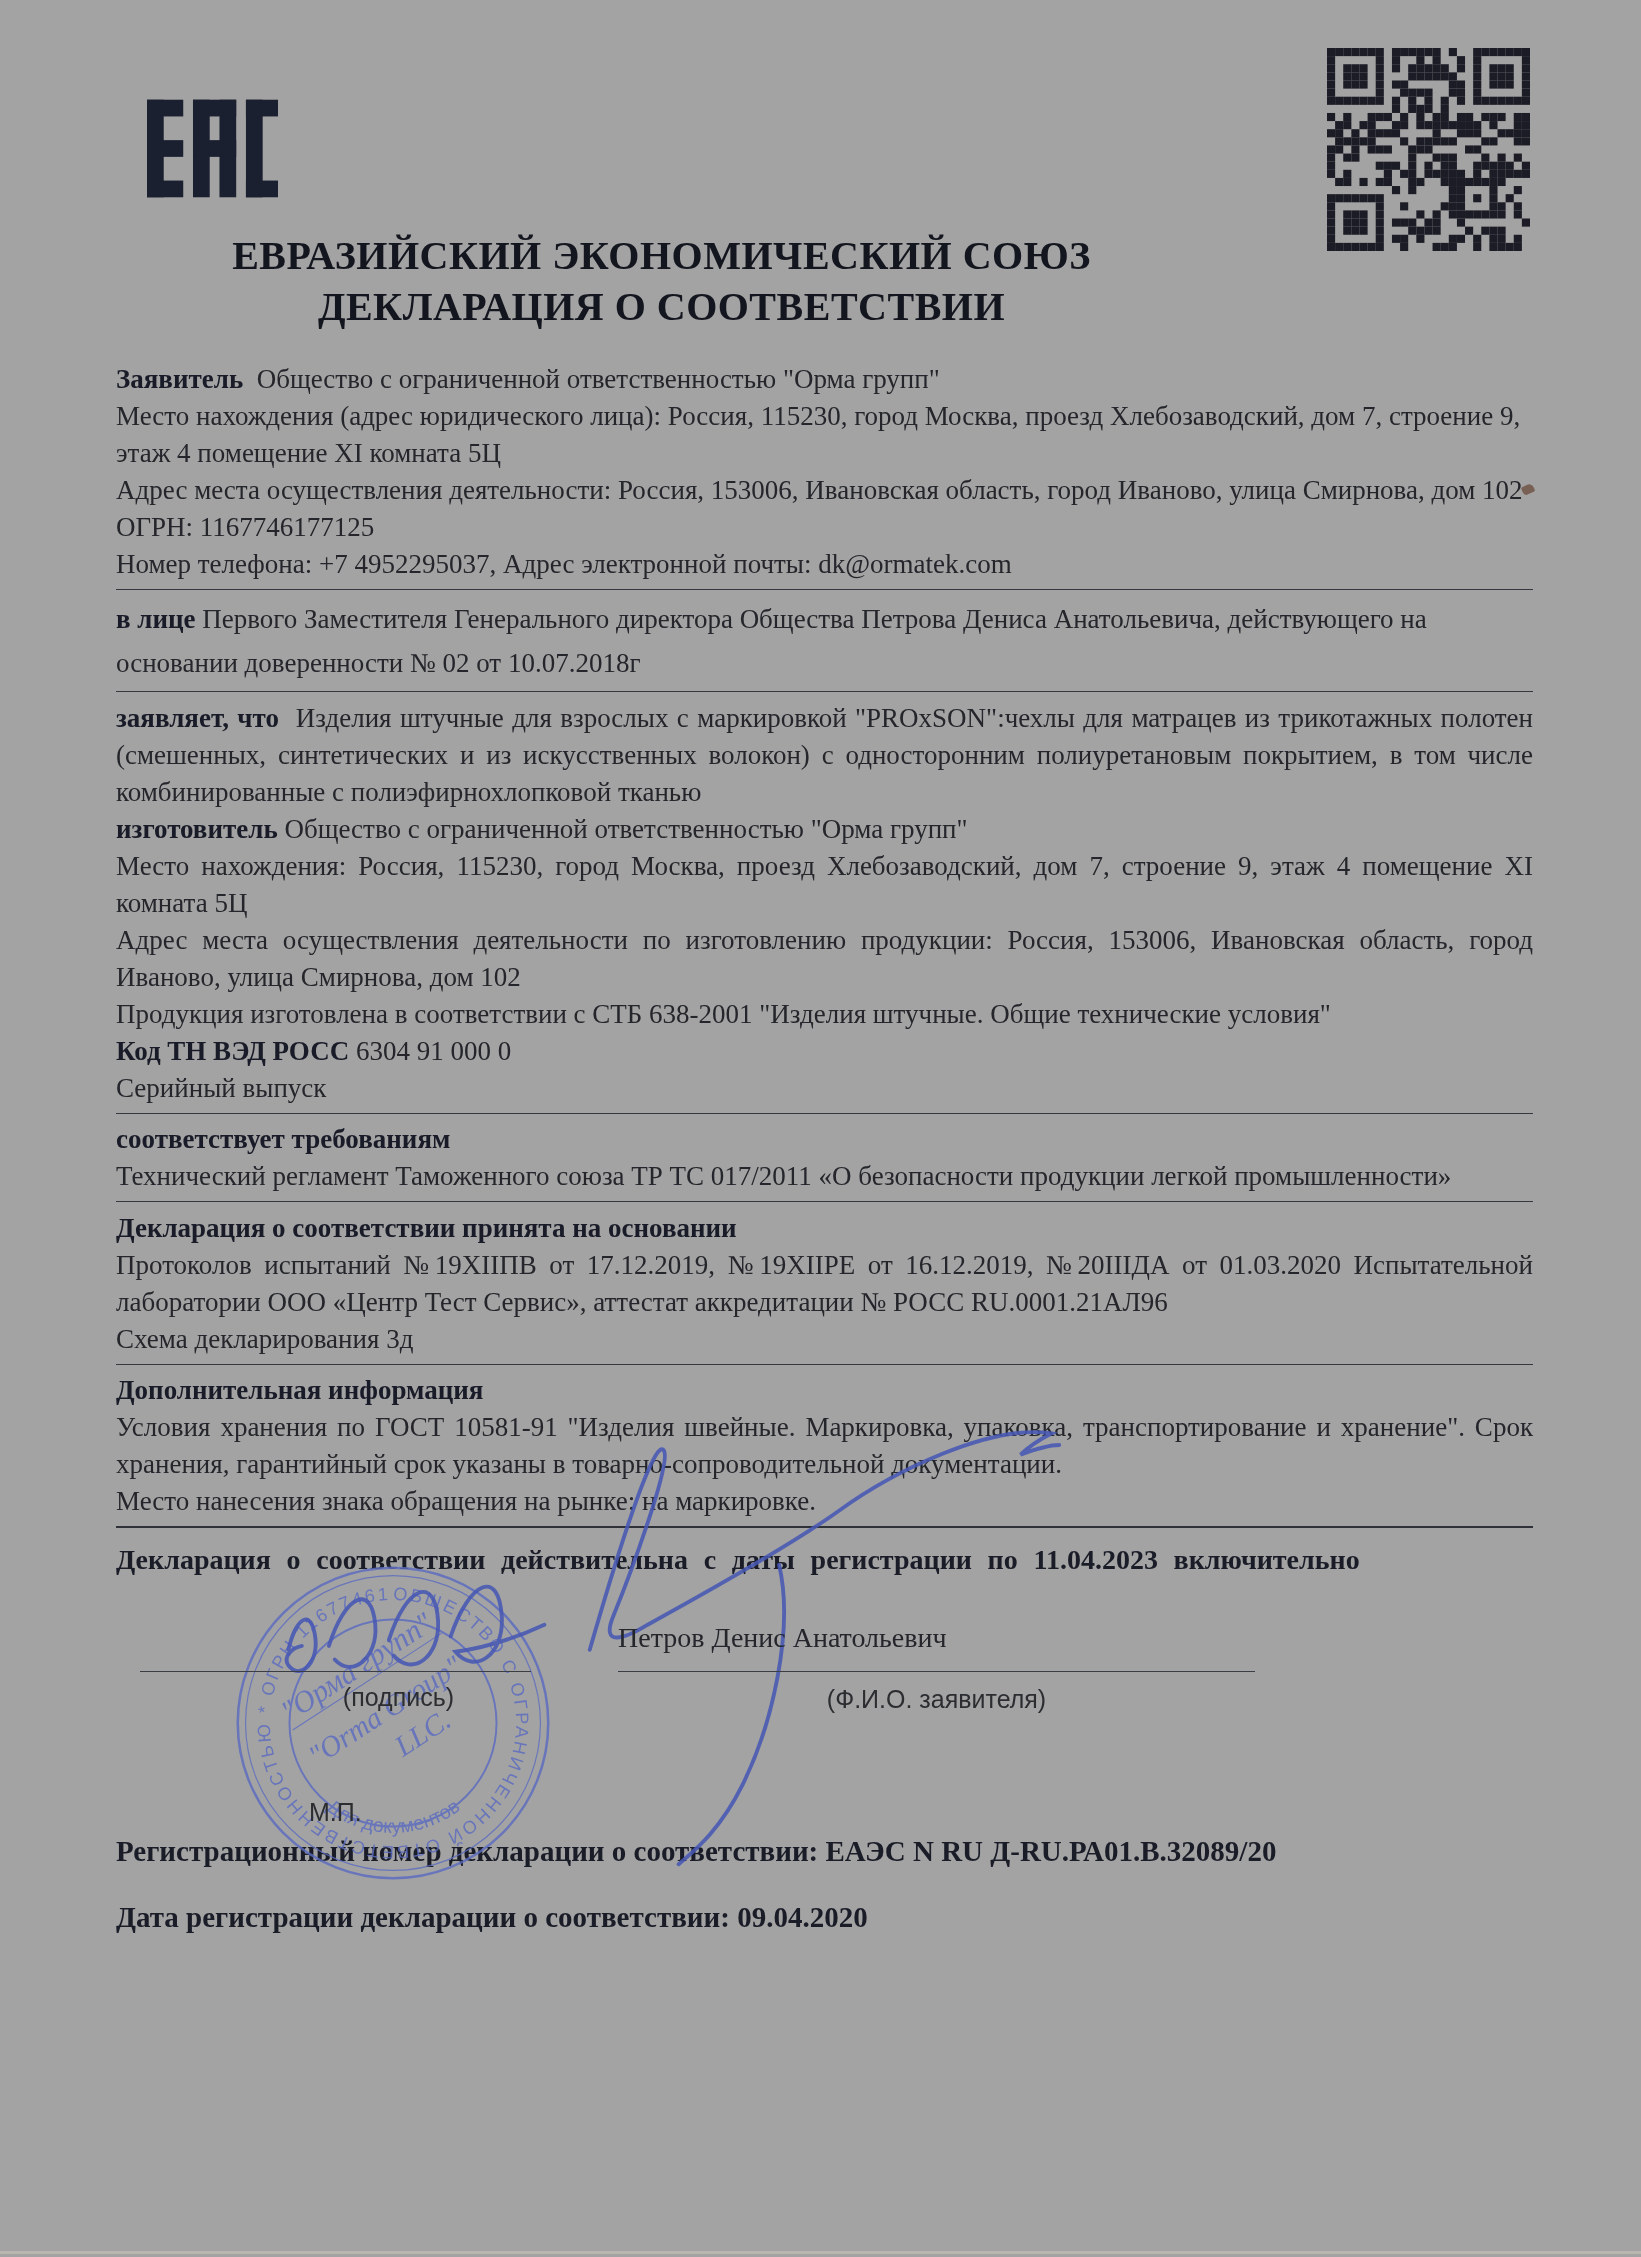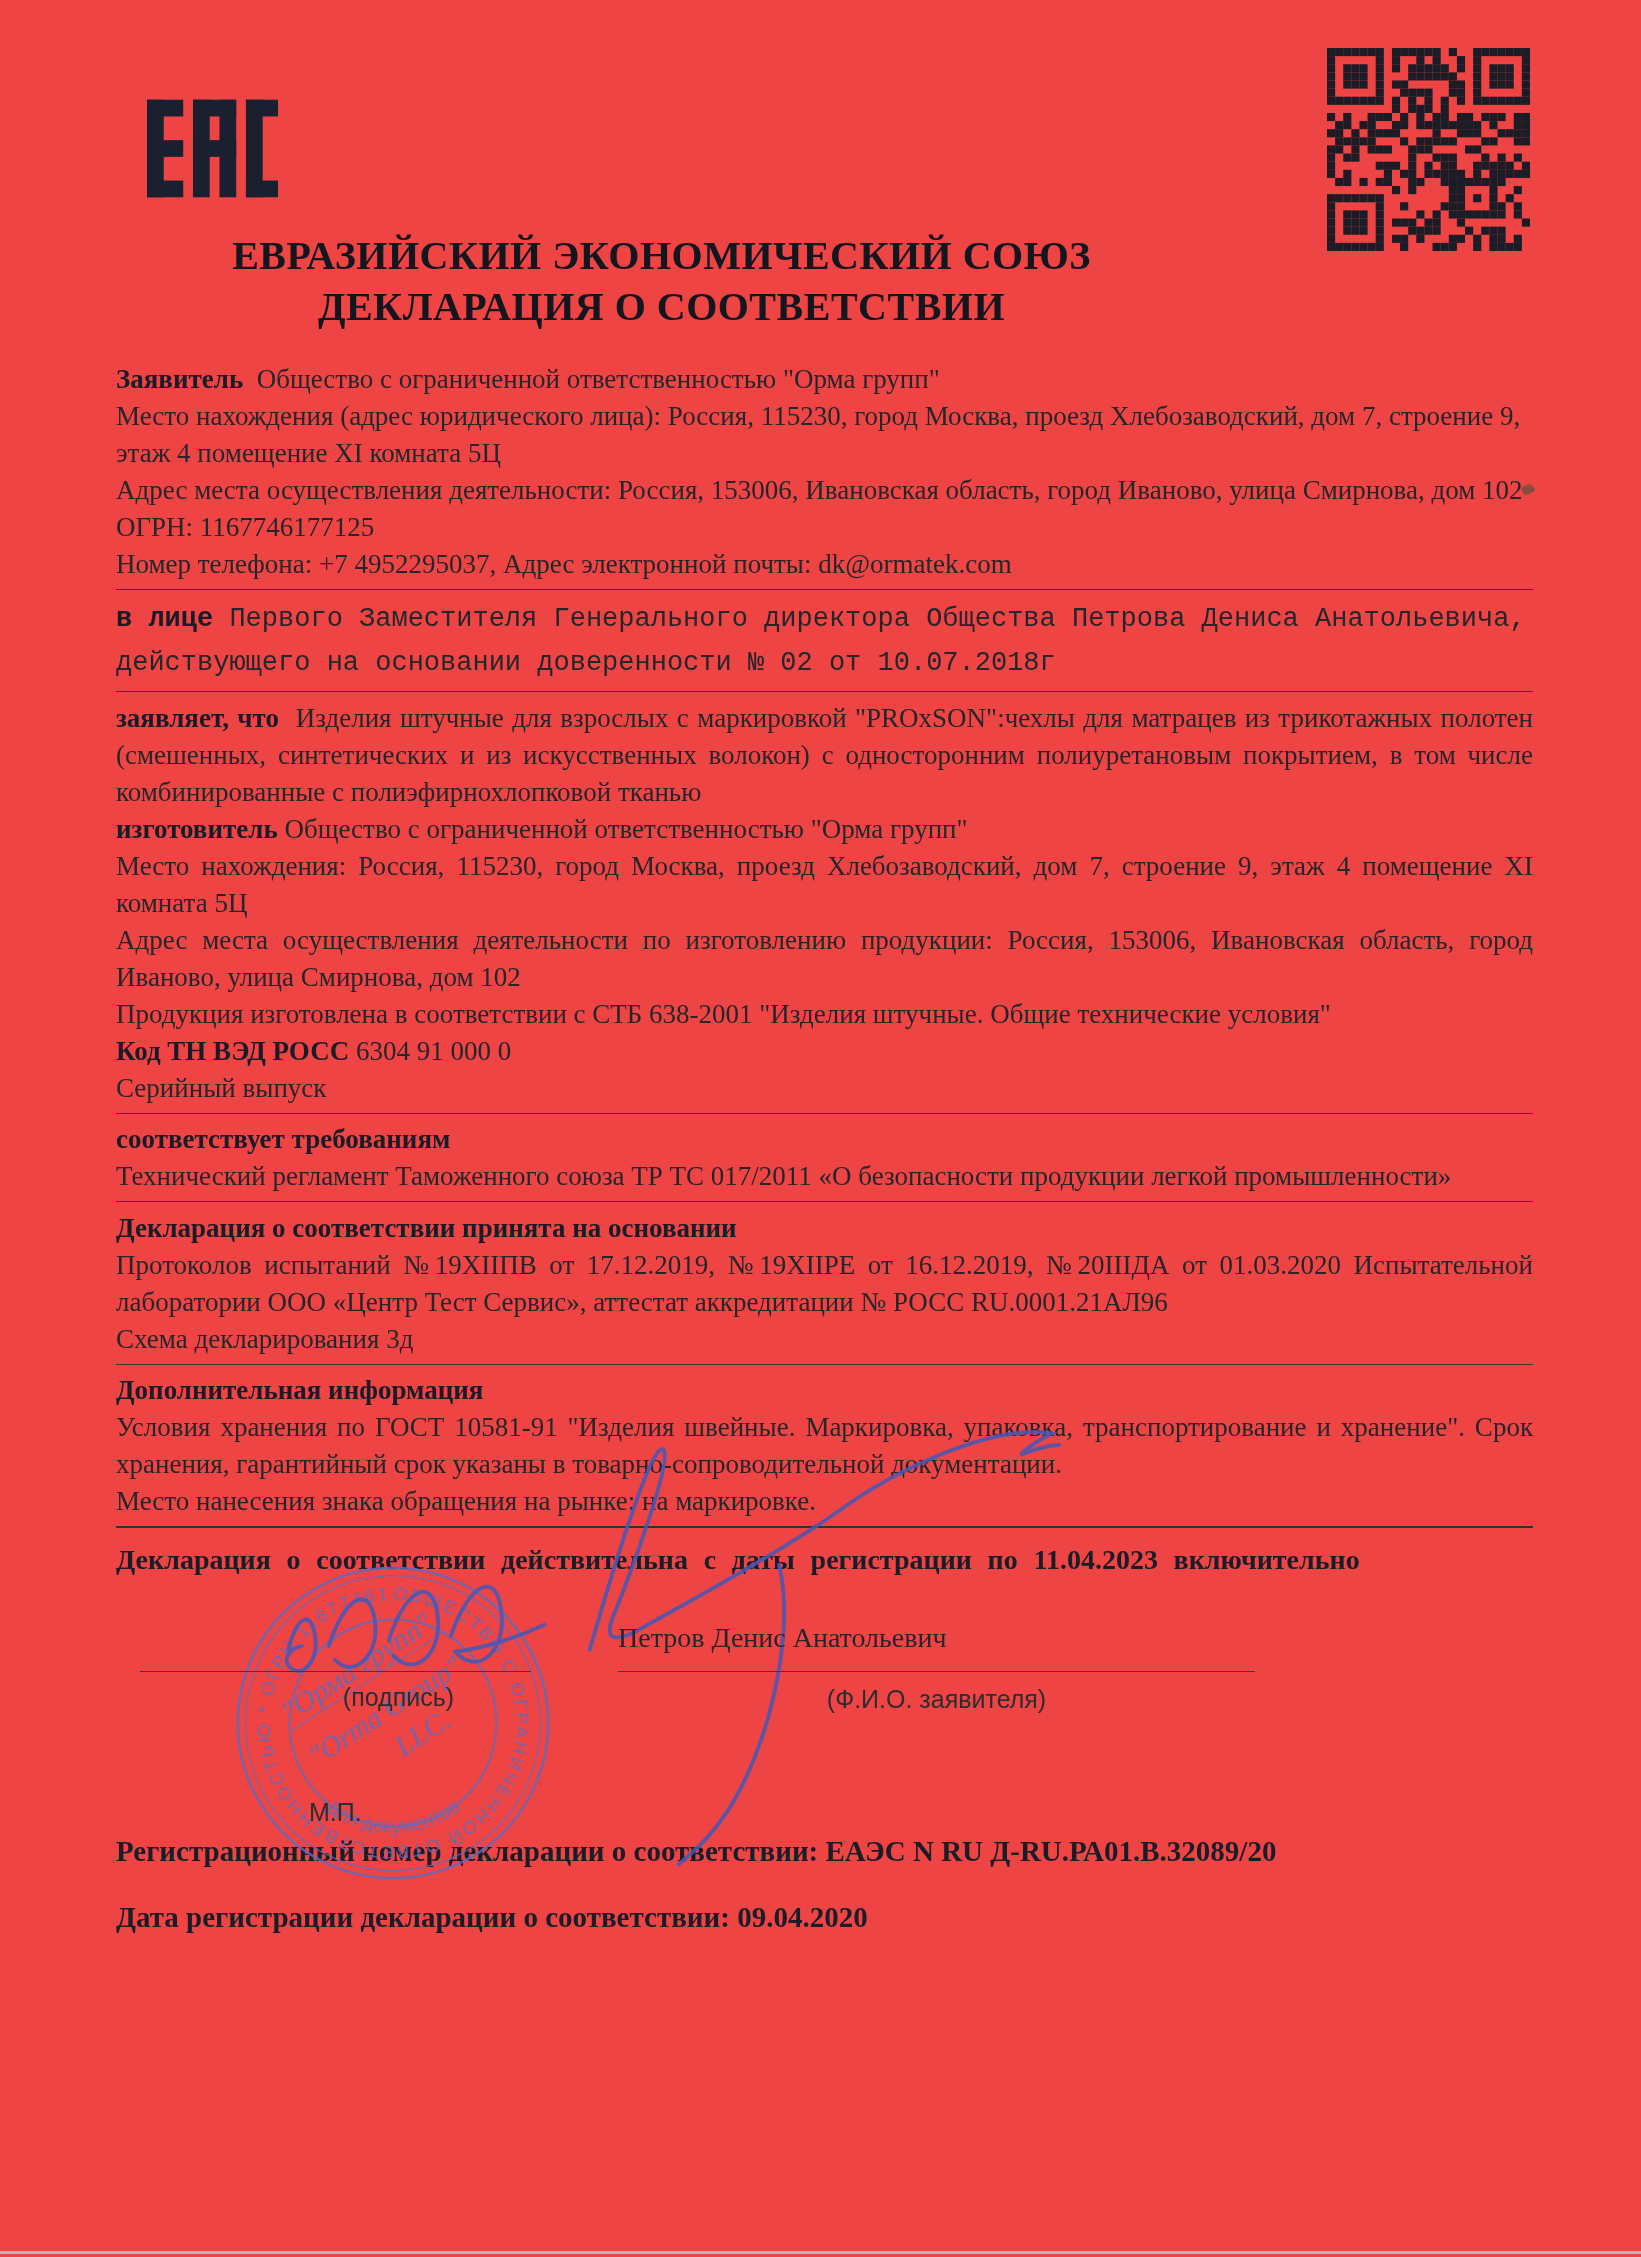--- a/index.html
+++ b/index.html
@@ -1,35 +1,35 @@
 <!DOCTYPE html>
 <html><head>
 <meta charset="utf-8">
 <style>
   html,body{margin:0;padding:0;background:#e8e8e6;}
   .page{
     position:relative;width:1641px;height:2257px;margin:0 auto;
-    background:#ef4444;overflow:hidden;
+    background:#a3a3a3;overflow:hidden;
     font-family:"Liberation Serif","DejaVu Serif",serif;
     color:#24262b;
   }
   
   .eac-logo{position:absolute;left:147px;top:85px;width:131px;height:127px;}
   .qr{position:absolute;left:1327px;top:48px;width:203px;height:203px;}
   .title-wrap{position:absolute;left:0;top:230px;width:1323px;text-align:center;
     font-weight:bold;font-size:40px;line-height:1.28;color:#14161f;letter-spacing:0.5px;}
   
   .body{position:absolute;left:116px;top:361px;width:1417px;font-size:27px;line-height:37px;}
   .body p{margin:0;padding:0;}
   b{color:#191c28;}
   .just{text-align:justify;}
   .rule{border:0;border-top:1.9px solid #35383e;margin:5.8px 0 7.7px 0;}
   .rule.thick{border-top:2.9px solid #2e3137;}
   .mt{margin-top:7.7px;}
-  .vlice{line-height:44px;padding:3.9px 0 5.8px 0;font-family:Liberation Mono, monospace;}
+  .vlice{line-height:44px;padding:3.9px 0 5.8px 0;}
   .tnved{margin-top:13.5px;}
   .validity{font-weight:bold;font-size:28px;line-height:48px;word-spacing:8.7px;color:#1a1d28;}
   
   .sig-area{position:relative;height:249px;}
   .sig-line{position:absolute;border-top:1.9px solid #3a3d42;}
   .sig-line.left{left:24px;top:87px;width:391px;}
   .sig-line.right{left:502px;top:87px;width:637px;}
   .cap{position:absolute;font-family:"Liberation Sans","DejaVu Sans",sans-serif;
     font-size:25px;color:#2b2d31;}
   .cap.sign{left:106px;top:95px;width:232px;text-align:right;}

